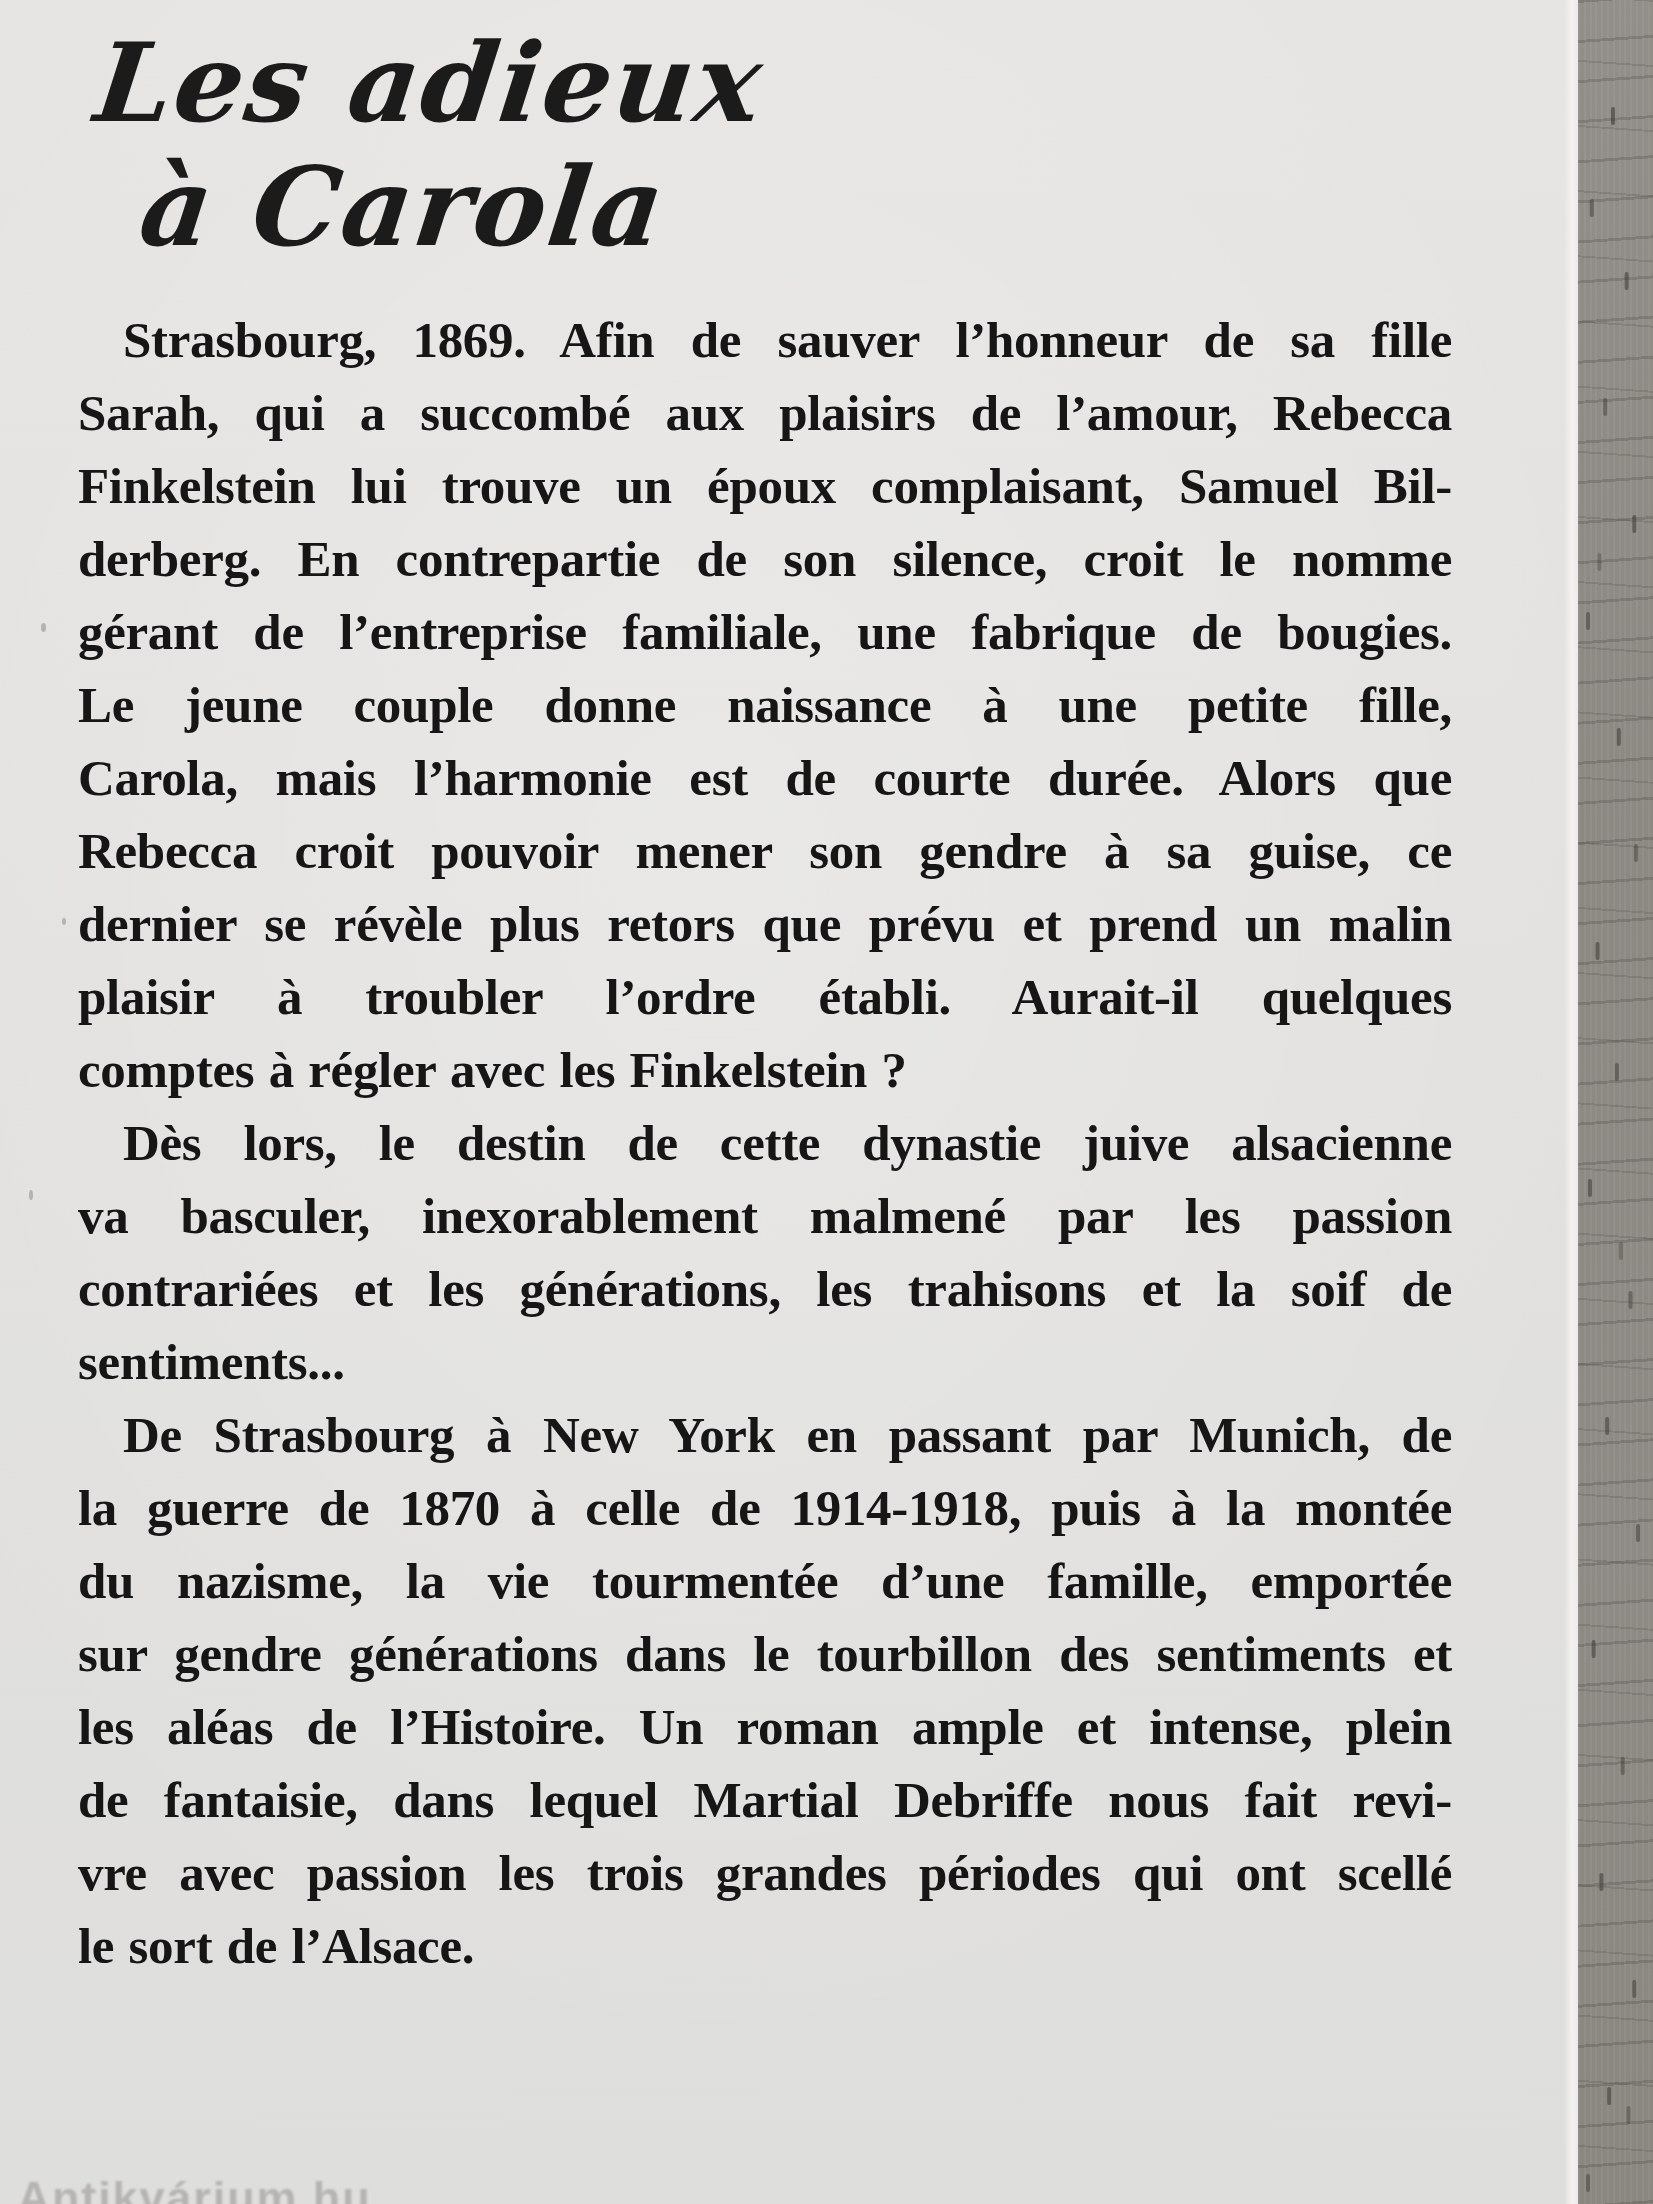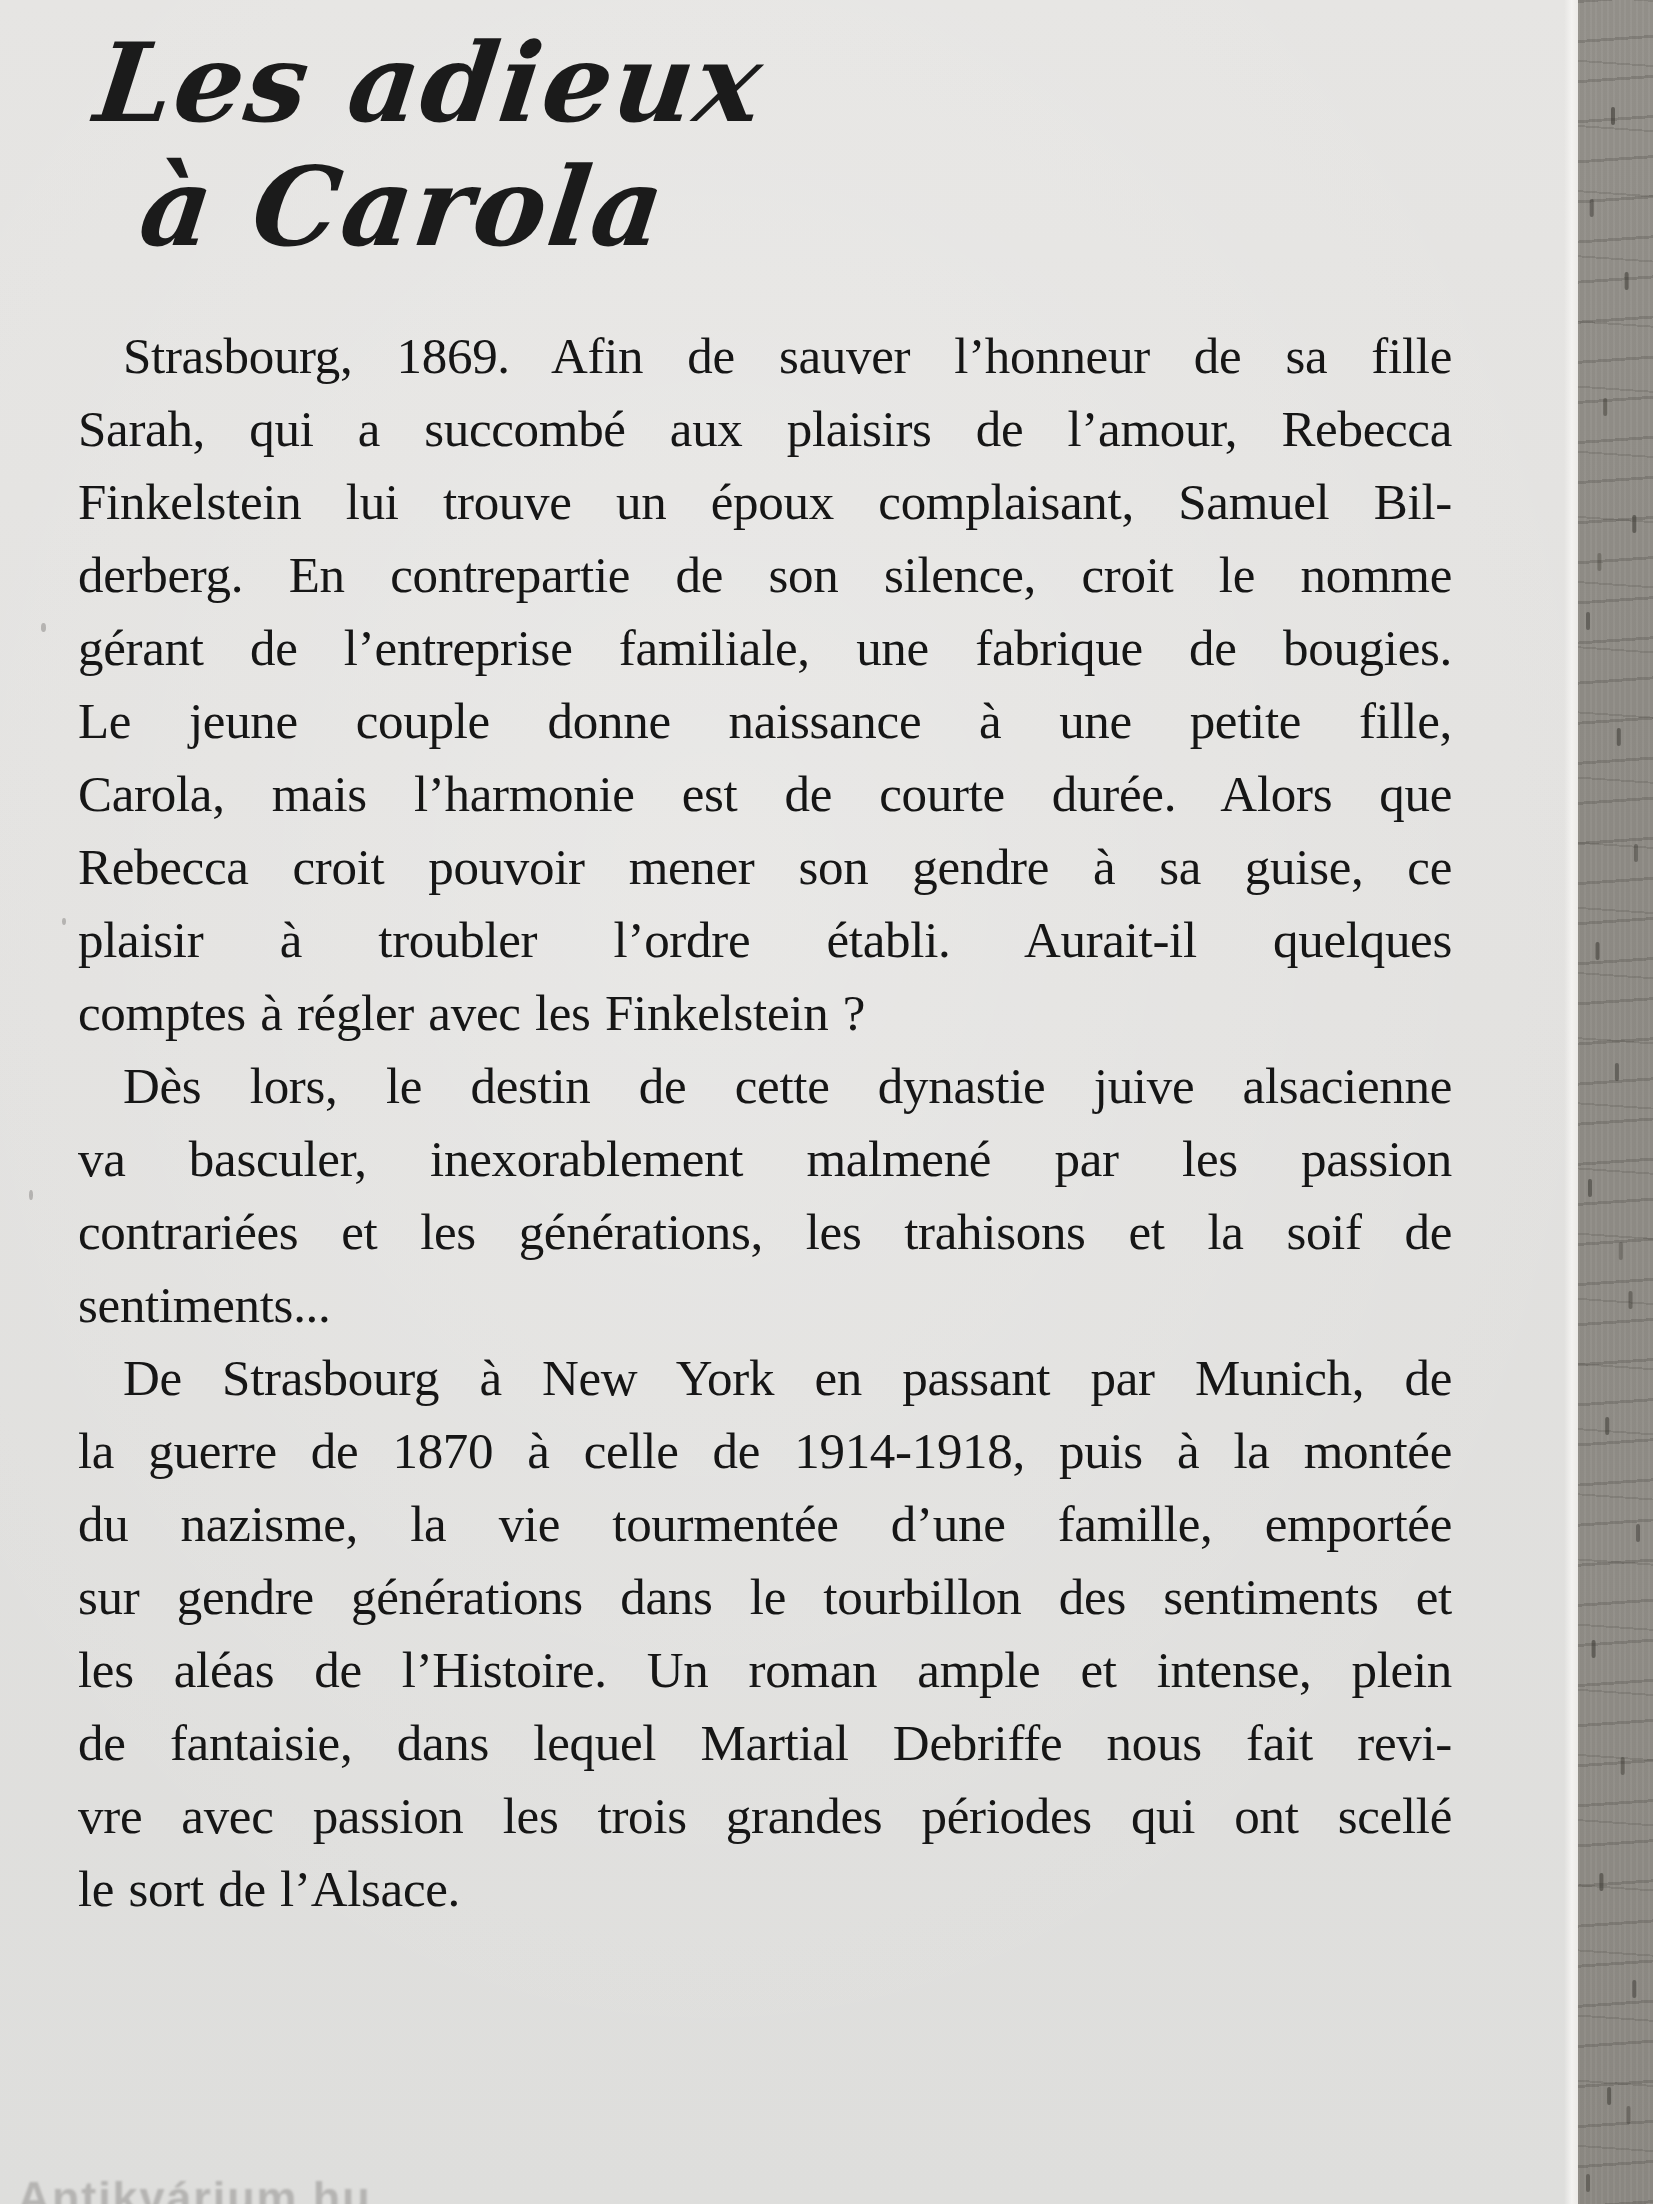--- a/index.html
+++ b/index.html
@@ -18,23 +18,23 @@
   
   .title-block{
     position:absolute;left:89px;top:21.3px;color:#1b1b1b;
     font-family:"DejaVu Serif", serif;font-style:italic;font-weight:700;
     font-size:109px;line-height:124px;letter-spacing:1.9px;
     transform:skewX(-7deg);
   }
   .title-line2{margin-left:60px;}
   
   .body-text{
-    position:absolute;left:78px;top:320px;width:1374px;
+    position:absolute;left:78px;top:304px;width:1374px;
     font-size:51px;line-height:73px;color:#161616;
-    letter-spacing:-0.3px;word-spacing:1.9px;
+    letter-spacing:-0.3px;word-spacing:1.9px;font-weight:bold;
   }
   .line{text-align:justify;text-align-last:justify;white-space:normal;}
   .line.left{text-align-last:left;}
   .line.indent{text-indent:45px;}
   
   .watermark{
     position:absolute;left:17.5px;bottom:-19.4px;
     font-family:"Liberation Sans", sans-serif;font-weight:700;
     font-size:45px;letter-spacing:1.9px;color:rgba(148,146,143,0.55);
     filter:blur(1.3px);
@@ -87,20 +87,21 @@
 
   <div class="body-text">
       <div class="line indent">Strasbourg, 1869. Afin de sauver l’honneur de sa fille</div>
       <div class="line">Sarah, qui a succombé aux plaisirs de l’amour, Rebecca</div>
       <div class="line">Finkelstein lui trouve un époux complaisant, Samuel Bil-</div>
       <div class="line">derberg. En contrepartie de son silence, croit le nomme</div>
       <div class="line">gérant de l’entreprise familiale, une fabrique de bougies.</div>
       <div class="line">Le jeune couple donne naissance à une petite fille,</div>
       <div class="line">Carola, mais l’harmonie est de courte durée. Alors que</div>
       <div class="line">Rebecca croit pouvoir mener son gendre à sa guise, ce</div>
+      <div class="line">dernier se révèle plus retors que prévu et prend un malin</div>
       <div class="line">plaisir à troubler l’ordre établi. Aurait-il quelques</div>
       <div class="line left">comptes à régler avec les Finkelstein ?</div>
       <div class="line indent">Dès lors, le destin de cette dynastie juive alsacienne</div>
       <div class="line">va basculer, inexorablement malmené par les passion</div>
       <div class="line">contrariées et les générations, les trahisons et la soif de</div>
       <div class="line left">sentiments...</div>
       <div class="line indent">De Strasbourg à New York en passant par Munich, de</div>
       <div class="line">la guerre de 1870 à celle de 1914-1918, puis à la montée</div>
       <div class="line">du nazisme, la vie tourmentée d’une famille, emportée</div>
       <div class="line">sur gendre générations dans le tourbillon des sentiments et</div>

